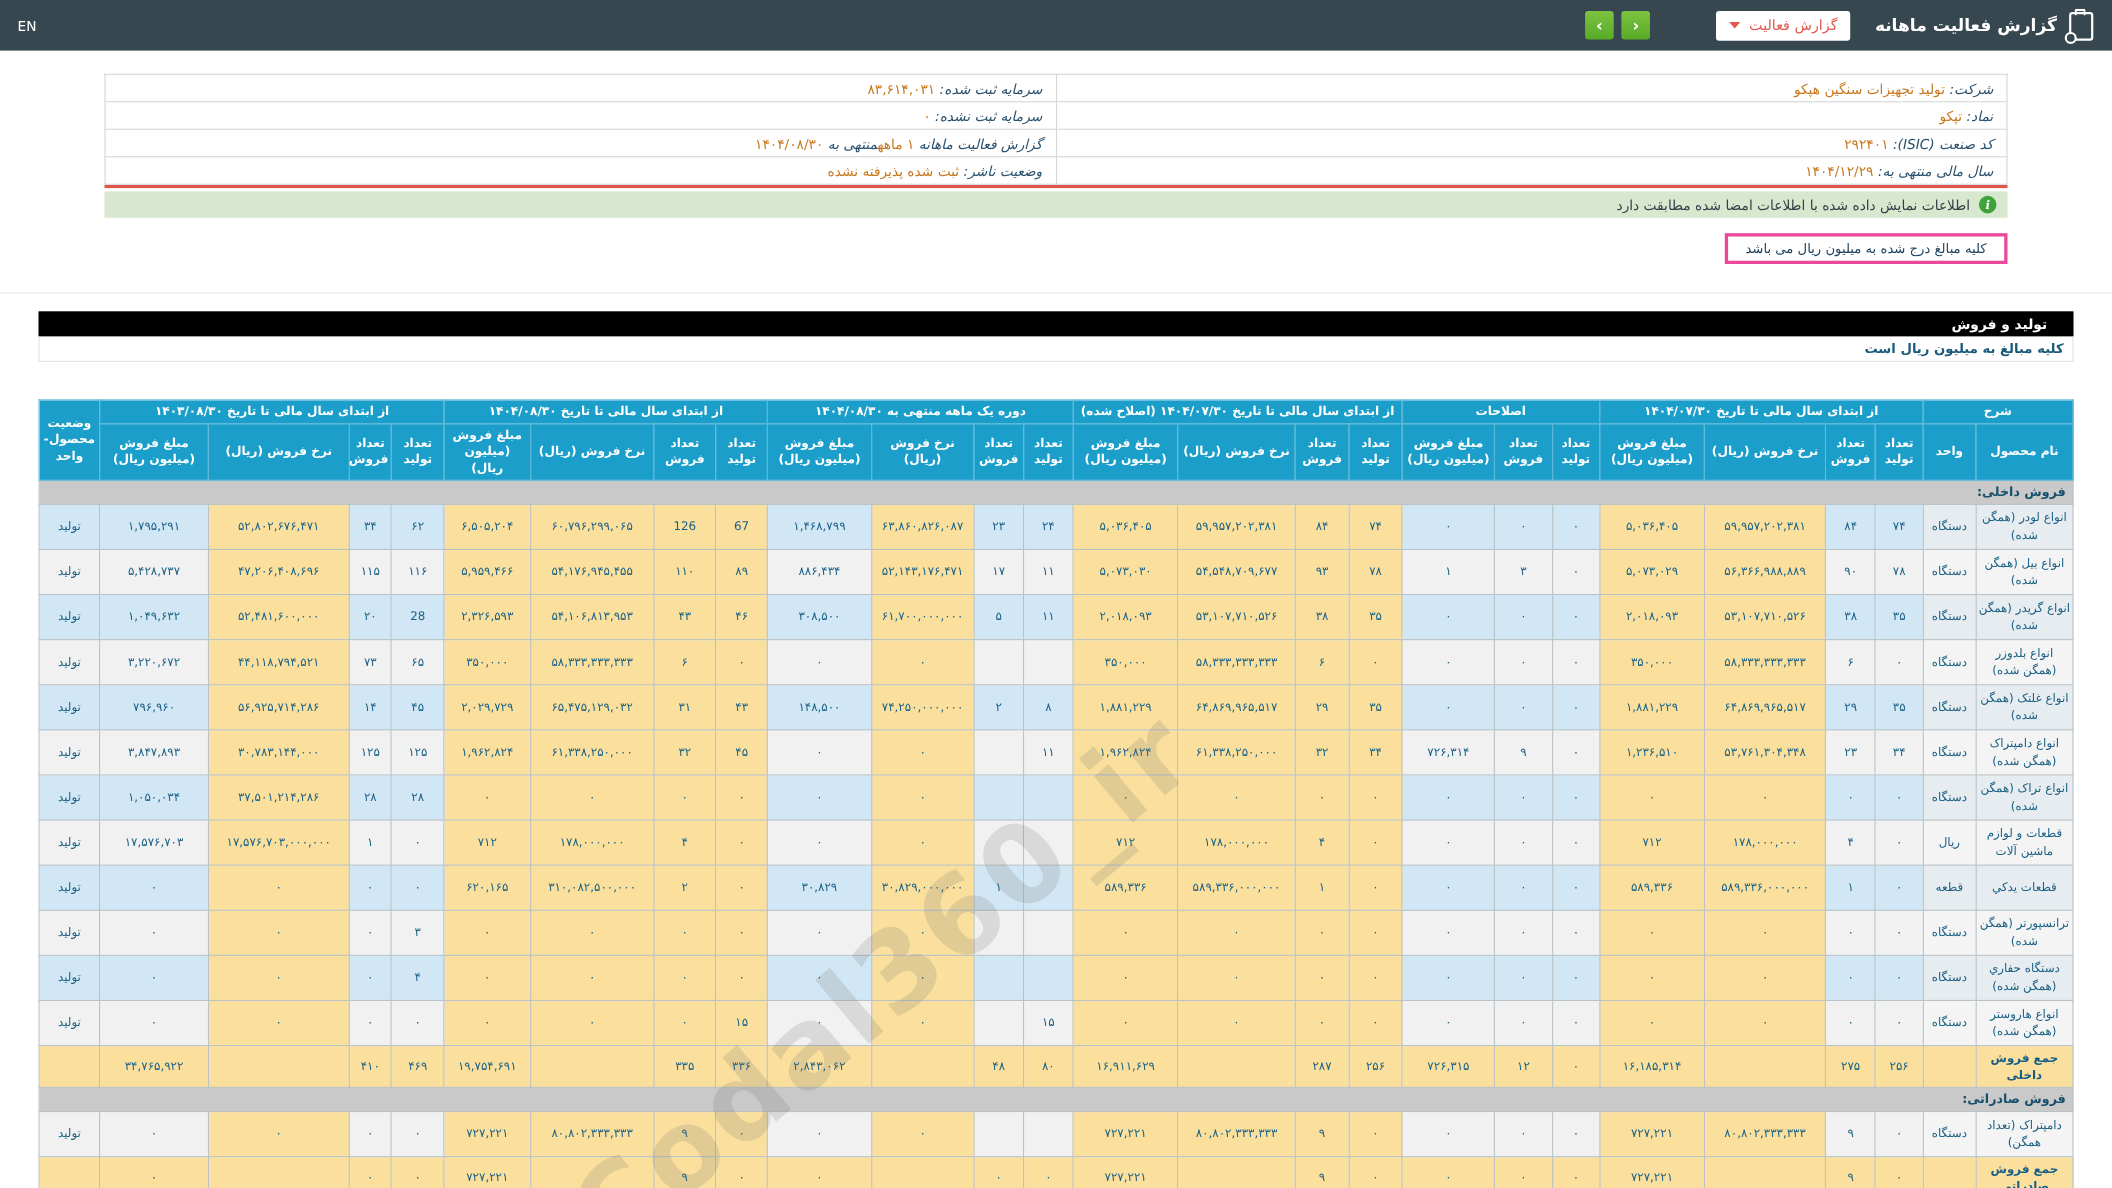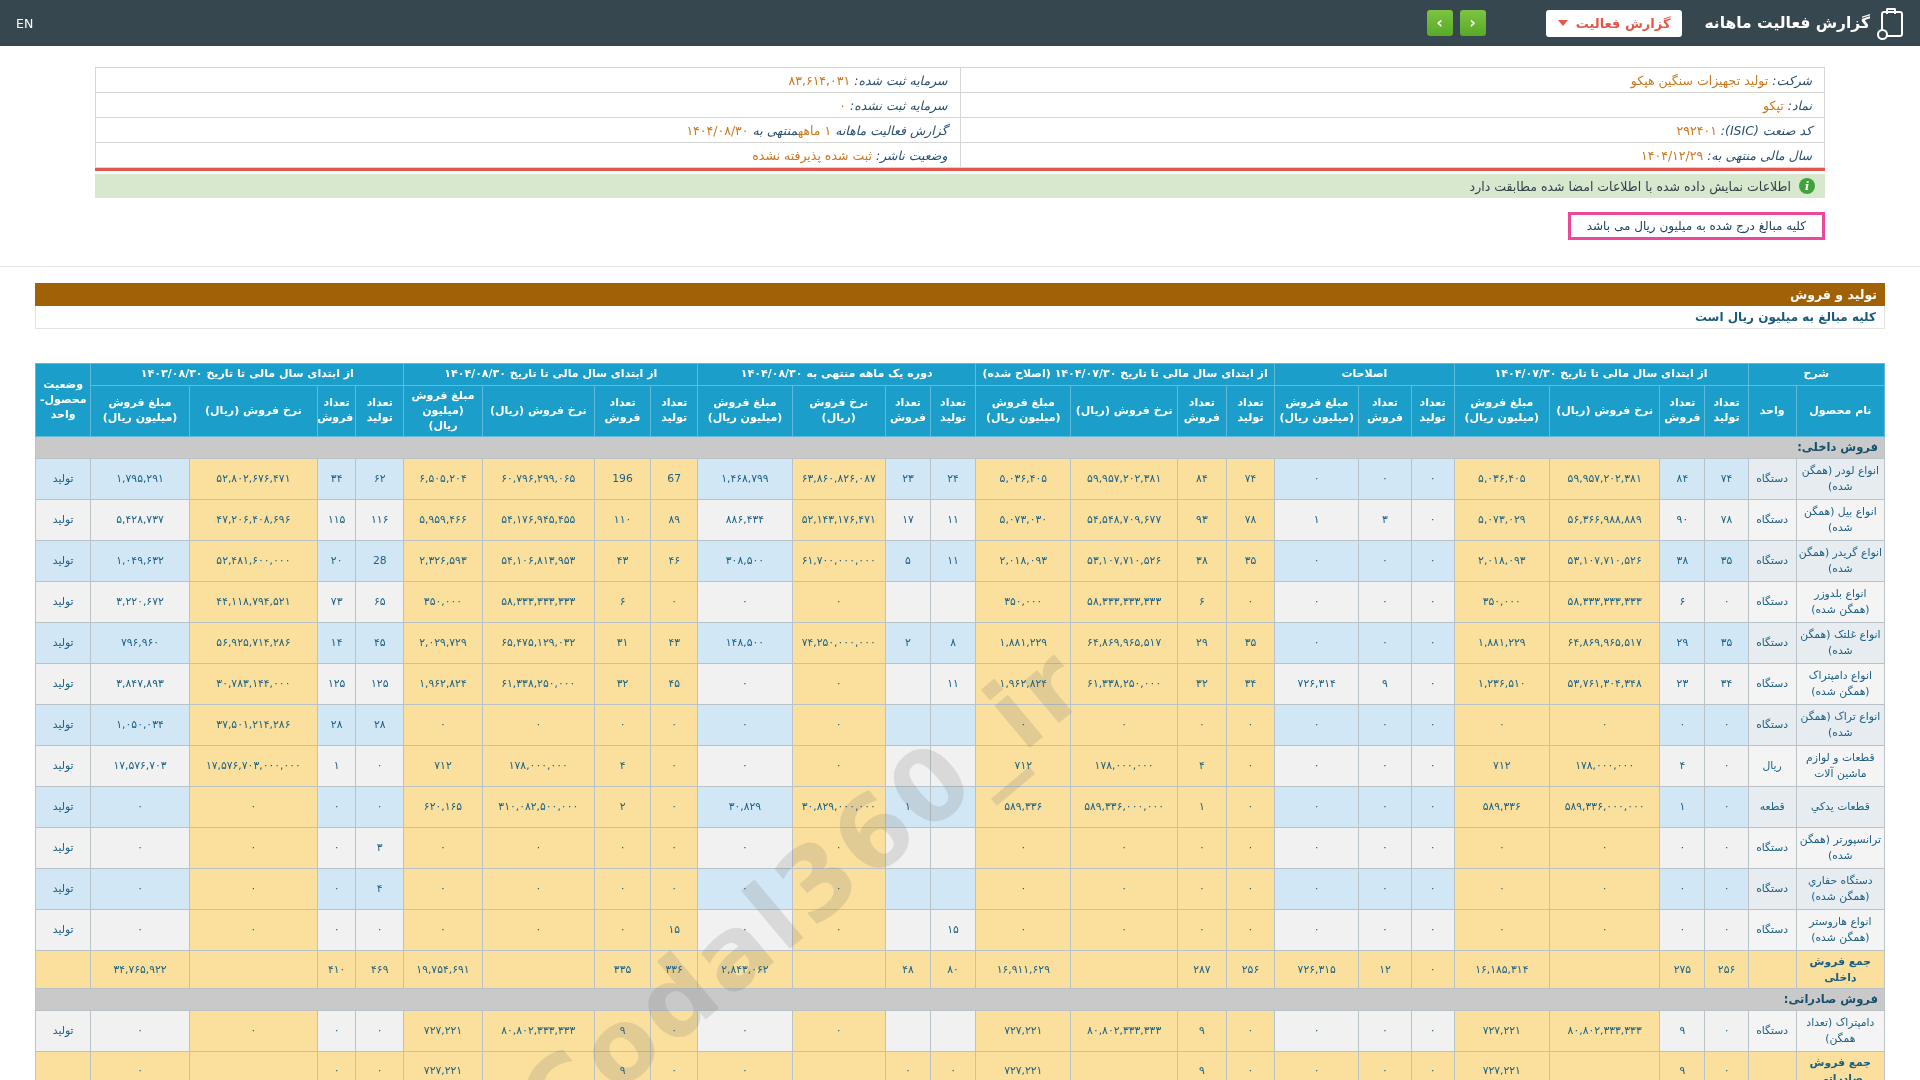--- a/index.html
+++ b/index.html
@@ -15,21 +15,21 @@
     padding:0 16px; color:#fff;
   }
   .topbar .title-wrap { display:flex; align-items:center; gap:10px; }
   .topbar .app-title { font-size:15.5px; font-weight:bold; }
   .clip-icon { width:24px; height:30px; position:relative; display:inline-block; }
   .clip-icon .board { position:absolute; inset:3px 1px 1px 1px; border:2px solid #fff; border-radius:3px; }
   .clip-icon .tab { position:absolute; top:0; left:6px; width:10px; height:6px; border:2px solid #fff; border-bottom:none; border-radius:2px 2px 0 0; background:#37474f; }
   .clip-icon .dot { position:absolute; bottom:-2px; left:-3px; width:11px; height:11px; border-radius:50%; background:#37474f; border:2px solid #fff; }
   .dropdown-btn {
     margin-right:22px; background:#fff; color:#e2574c; border:none; border-radius:3px;
-    height:27px; padding:0 12px; font-size:13px; font-weight:bold;
+    height:27px; padding:0 12px; font-size:13px; font-weight:normal;
     display:flex; align-items:center; gap:8px; cursor:pointer; font-family:inherit;
   }
   .caret-down { width:0; height:0; border-left:5px solid transparent; border-right:5px solid transparent; border-top:6px solid #e2574c; display:inline-block; }
   .nav-btns { display:flex; gap:7px; margin-right:60px; }
   .nav-btn {
     width:26px; height:26px; border:none; border-radius:3px; cursor:pointer;
     background:linear-gradient(#7dc341,#58aa28); color:#fff; font-size:15px; font-weight:bold;
     display:flex; align-items:center; justify-content:center; line-height:1; font-family:inherit;
   }
   .spacer { flex:1; }
@@ -58,22 +58,22 @@
 
   
   .note-box {
     margin:14px 95px 0 95px; width:fit-content; border:3px solid #ec4899;
     padding:4px 16px; font-size:12px; color:#22435f; background:#fff;
   }
   .hr-line { margin:26px 0 0 0; border:none; border-top:1px solid #e7e7e7; }
 
   
   .section-bar {
-    margin:16px 35px 0 35px; background:#a16207; color:#fff; font-weight:bold;
-    font-size:12.5px; padding:4px 8px;
+    margin:16px 35px 0 35px; background:#000000; color:#fff; font-weight:bold;
+    font-size:12.5px; padding:4px 24px;
   }
   .subtitle-row {
     margin:0 35px; border:1px solid #e3e3e3; border-top:none; background:#fff;
     color:#1a5a7a; font-weight:bold; font-size:12px; padding:4px 8px;
   }
 
   
   .table-wrap { margin:34px 35px 0 35px; position:relative; }
   table.main { width:1850px; border-collapse:collapse; table-layout:fixed; }
   table.main th {
@@ -254,21 +254,21 @@
           <td class="c-za">۰</td>
           <td class="c-wh">۷۴</td>
           <td class="c-wh">۸۴</td>
           <td class="c-wh">۵۹,۹۵۷,۲۰۲,۳۸۱</td>
           <td class="c-wh">۵,۰۳۶,۴۰۵</td>
           <td class="c-za">۲۴</td>
           <td class="c-za">۲۳</td>
           <td class="c-wh">۶۳,۸۶۰,۸۲۶,۰۸۷</td>
           <td class="c-za">۱,۴۶۸,۷۹۹</td>
           <td class="c-wh">67</td>
-          <td class="c-wh">196</td>
+          <td class="c-wh">126</td>
           <td class="c-wh">۶۰,۷۹۶,۲۹۹,۰۶۵</td>
           <td class="c-wh">۶,۵۰۵,۲۰۴</td>
           <td class="c-za">۶۲</td>
           <td class="c-za">۳۴</td>
           <td class="c-wh">۵۲,۸۰۲,۶۷۶,۴۷۱</td>
           <td class="c-za">۱,۷۹۵,۲۹۱</td>
           <td class="c-za">تولید</td>
         </tr>
         <tr class="data-row">
           <td class="name-cell c-nb">انواع بیل (همگن شده)</td>

